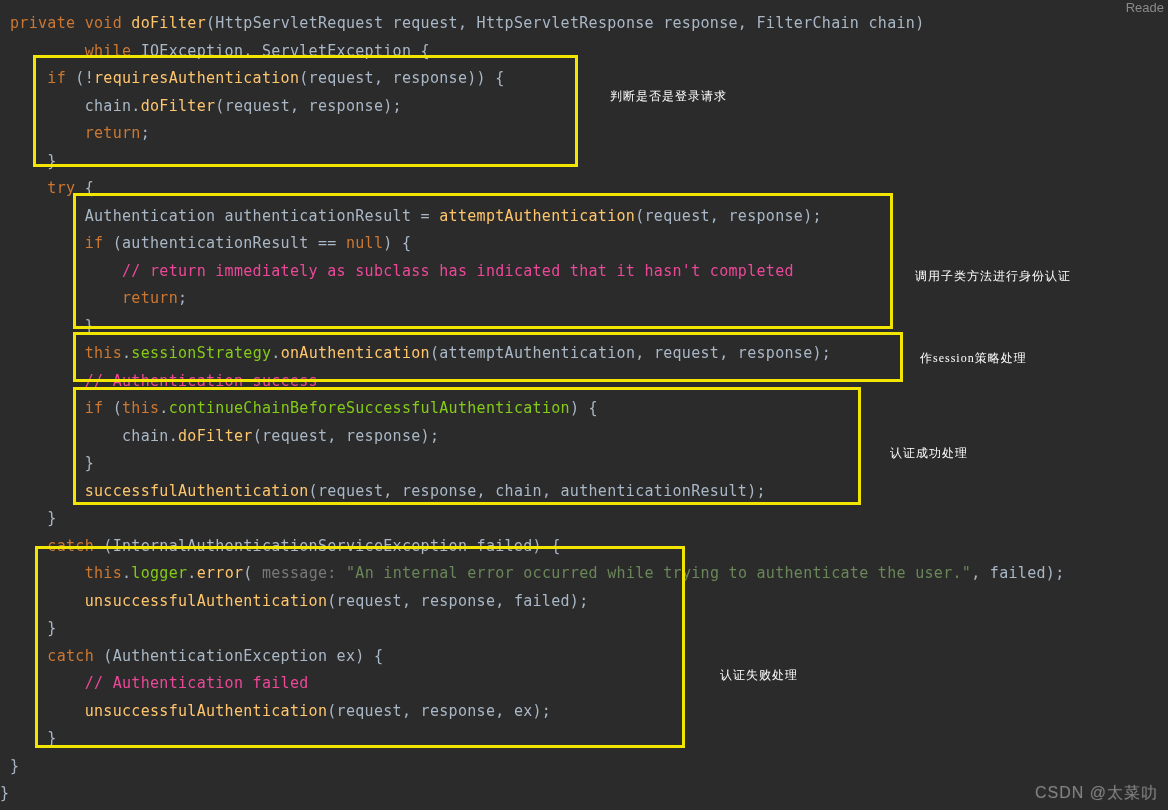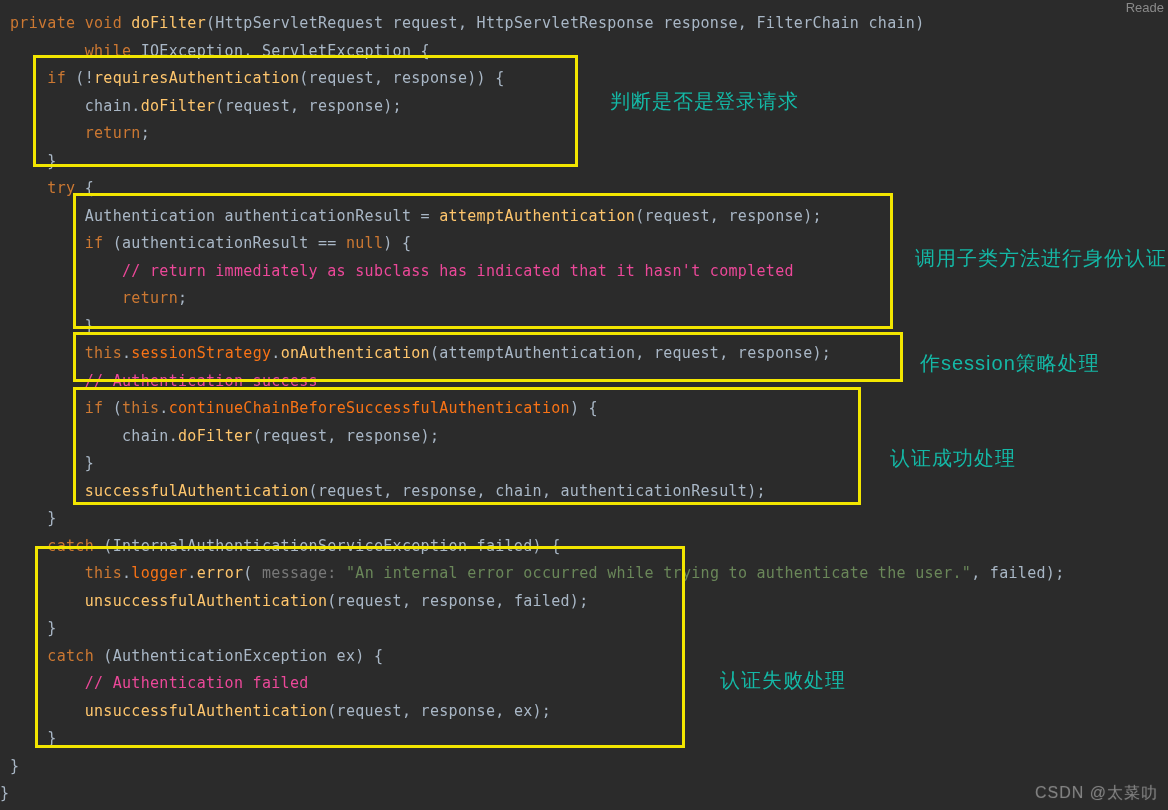--- a/index.html
+++ b/index.html
@@ -24,36 +24,36 @@
   pre {
     margin: 0;
     font-family: inherit;
     font-size: 15px;
     line-height: 27.5px;
     letter-spacing: 0.3px;
     white-space: pre;
   }
   .kw   { color: #cc7832; }   
   .fn   { color: #ffc66d; text-align: center; }   
-  .prop { color: #f97316; }   
+  .prop { color: #84cc16; }   
   .str  { color: #6a8759; }   
   .cmt  { color: #ec4899; }   
   .hint { color: #787878; }
 
   .box {
     position: absolute;
     border: 3px solid #f2e600;
     box-sizing: border-box;
     pointer-events: none;
   }
   .anno {
     position: absolute;
-    color: #14b8a6;
-    font-family: Liberation Sans, sans-serif;
-    font-size: 20px;
+    color: #ffffff;
+    font-family: Liberation Serif, serif;
+    font-size: 12px;
     letter-spacing: 1px;
     white-space: nowrap;
   }
   .reader {
     position: absolute;
     top: 0;
     right: 4px;
     font-family: sans-serif;
     font-size: 13px;
     color: #8a8a8a;
@@ -106,20 +106,20 @@
 <span>}</span>
 <span style="margin-left:-10px"></span><span>}</span></pre>
 
 <div class="box" style="left:33px;  top:55px;  width:545px; height:112px;"></div>
 <div class="box" style="left:73px;  top:193px; width:820px; height:136px;"></div>
 <div class="box" style="left:73px;  top:332px; width:830px; height:50px;"></div>
 <div class="box" style="left:73px;  top:387px; width:788px; height:118px;"></div>
 <div class="box" style="left:35px;  top:546px; width:650px; height:202px;"></div>
 
 <div class="anno" style="left:610px;  top:88px;">判断是否是登录请求</div>
-<div class="anno" style="left:915px;  top:245px;">调用子类方法进行身份认证</div>
+<div class="anno" style="left:915px;  top:268px;">调用子类方法进行身份认证</div>
 <div class="anno" style="left:920px;  top:350px;">作session策略处理</div>
 <div class="anno" style="left:890px;  top:445px;">认证成功处理</div>
 <div class="anno" style="left:720px;  top:667px;">认证失败处理</div>
 
 <div class="wm">CSDN @太菜叻</div>
 
 </div>
 
 </body></html>

